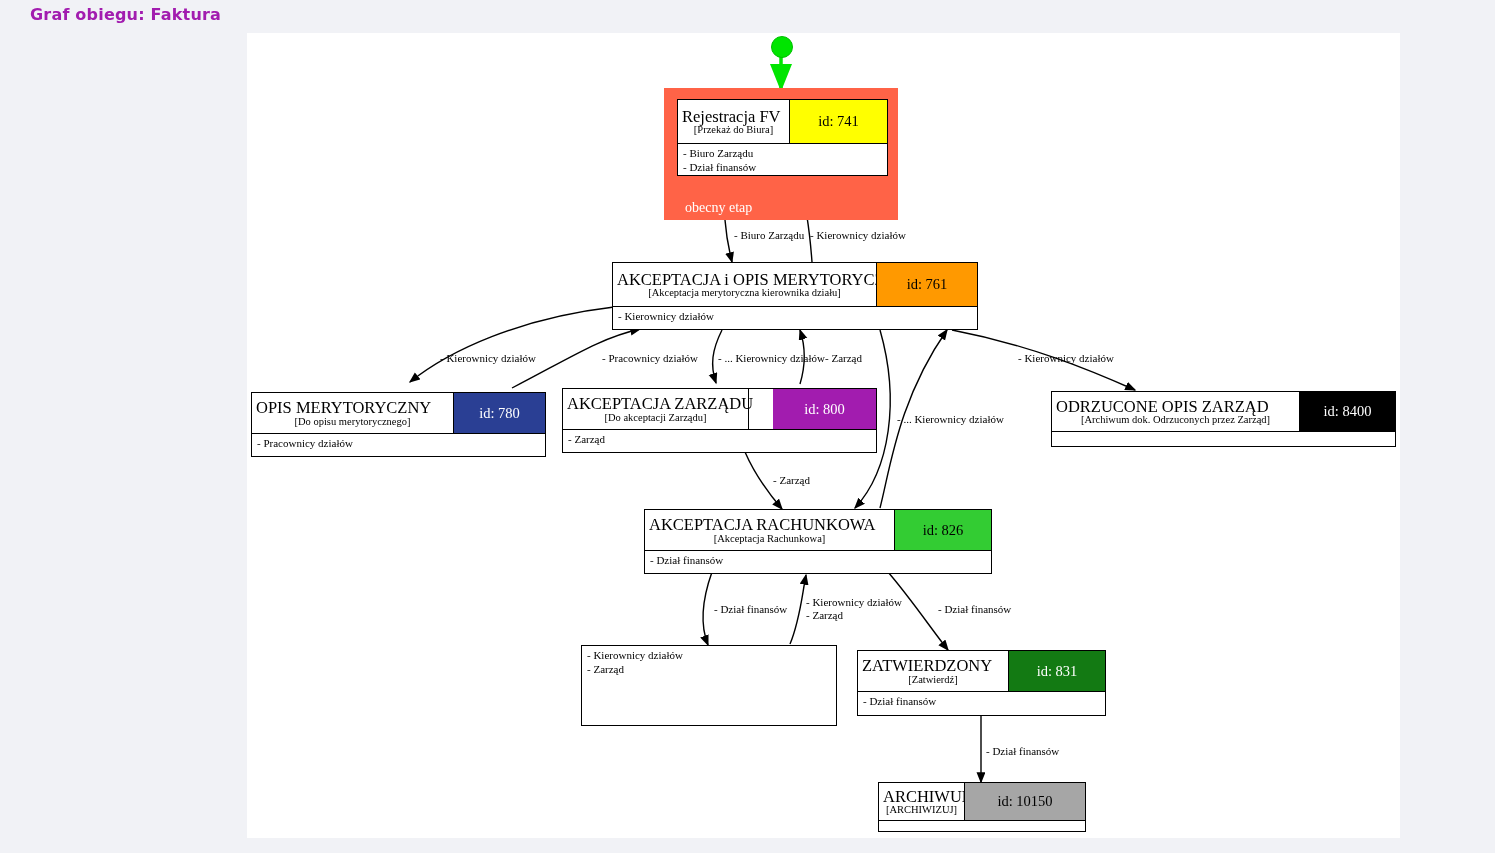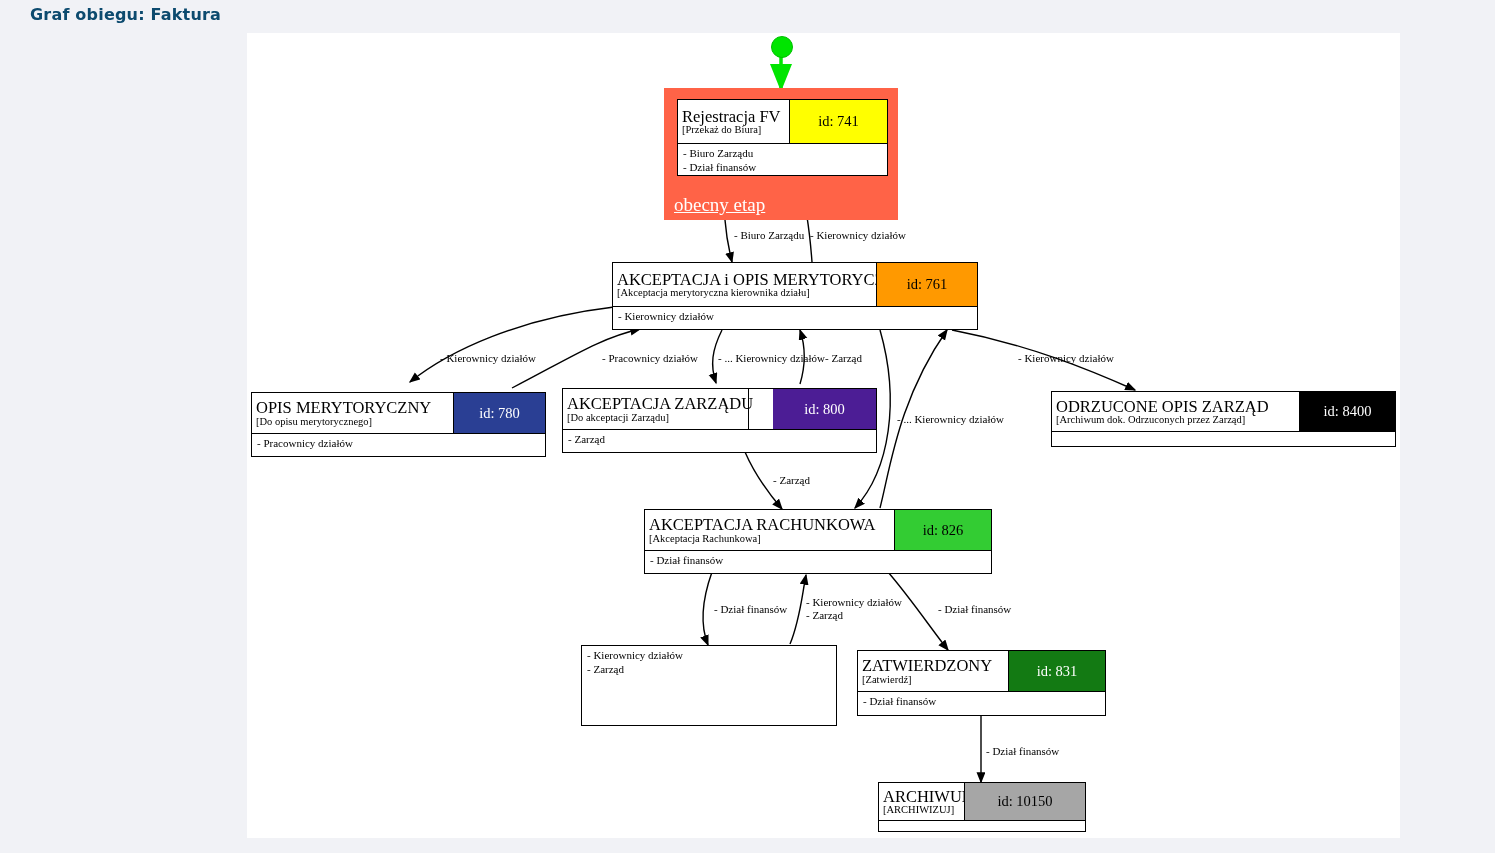--- a/index.html
+++ b/index.html
@@ -10,21 +10,21 @@
     height: 853px;
     overflow: hidden;
     font-family: "Liberation Sans", sans-serif;
   }
   #page-title {
     position: absolute;
     left: 30px;
     top: 5px;
     font-size: 16px;
     font-weight: 600;
-    color: #0c4a6e;
+    color: #a21caf;
     letter-spacing: .2px;
     font-family: "DejaVu Sans", sans-serif;
   }
   #canvas {
     position: absolute;
     left: 247px;
     top: 33px;
     width: 1153px;
     height: 805px;
     background: #ffffff;
@@ -72,20 +72,21 @@
     font-size: 16.5px;
     color: #000;
     line-height: 1.03;
     white-space: nowrap;
   }
   .node-sub {
     font-family: "Liberation Serif", serif;
     font-size: 10.5px;
     color: #000;
     line-height: 1.05;
+    text-align: center;
     white-space: nowrap;
   }
   .node-id {
     flex: 0 0 auto;
     display: flex;
     align-items: center;
     justify-content: center;
     font-family: "Liberation Serif", serif;
     font-size: 14.5px;
     padding: 0 10px;
@@ -101,26 +102,25 @@
     box-sizing: border-box;
   }
   .node-roles div { white-space: nowrap; }
   .current-wrap {
     position: absolute;
     background: #ff6347;
     box-sizing: border-box;
   }
   .current-label {
     position: absolute;
-    left: 10px;
+    left: 21px;
     bottom: 4px;
     font-family: "Liberation Serif", serif;
-    font-size: 19px;
+    font-size: 14px;
     color: #ffffff;
-    text-decoration: underline;
   }
   .start-dot {
     position: absolute;
     width: 20px;
     height: 20px;
     border-radius: 50%;
     background: #00e500;
     border: 1px solid #00c000;
   }
   .edge-label {
@@ -227,21 +227,21 @@
       <div>- Pracownicy działów</div>
     </div>
   </div>
 
   <div class="node" style="left:562px; top:388px; width:315px; height:65px;">
     <div class="node-top" style="height:41px;">
       <div class="node-titlewrap" style="width:210px;">
         <div class="node-title">AKCEPTACJA ZARZĄDU</div>
         <div class="node-sub">[Do akceptacji Zarządu]</div>
       </div>
-      <div class="node-id" style="background:#4c1d95; color:#ffffff; width:103px;margin-left:24px;">id: 800</div>
+      <div class="node-id" style="background:#a21caf; color:#ffffff; width:103px;margin-left:24px;">id: 800</div>
     </div>
     <div class="node-roles">
       <div>- Zarząd</div>
     </div>
   </div>
 
   <div class="node" style="left:1051px; top:391px; width:345px; height:56px;">
     <div class="node-top" style="height:40px;">
       <div class="node-titlewrap" style="width:248px;">
         <div class="node-title">ODRZUCONE OPIS ZARZĄD</div>

